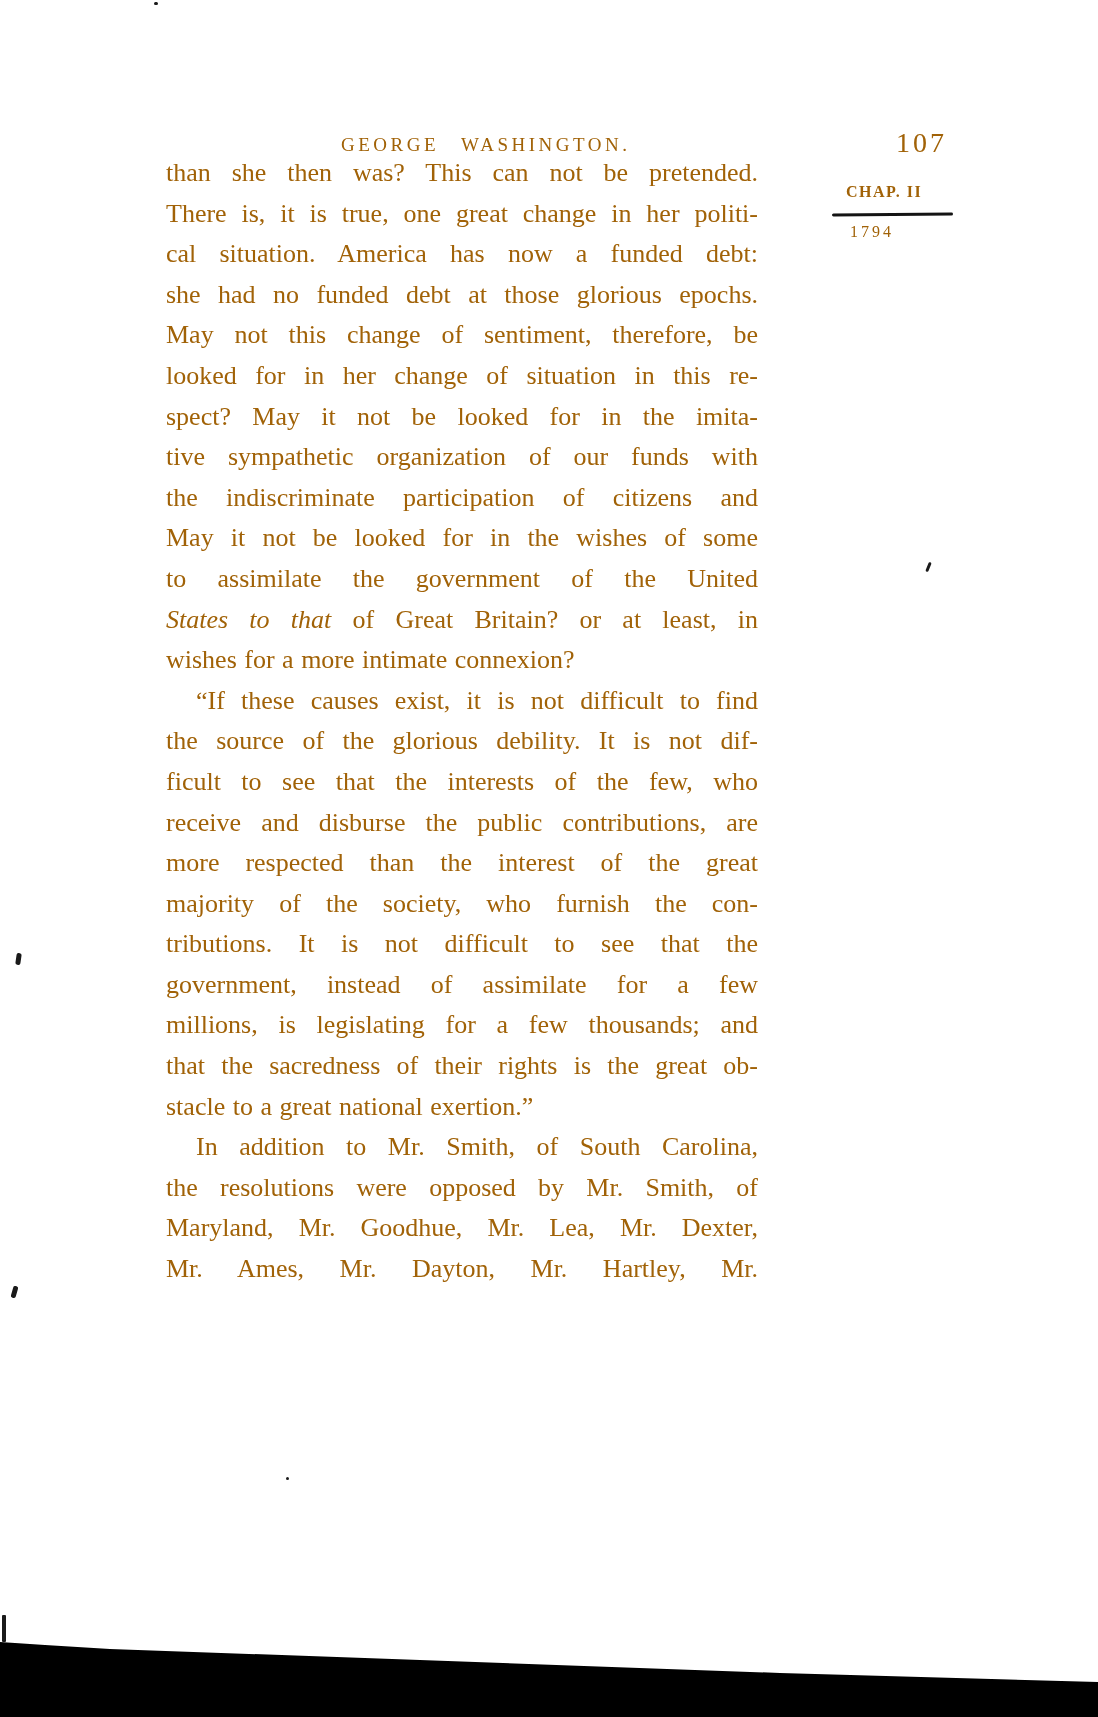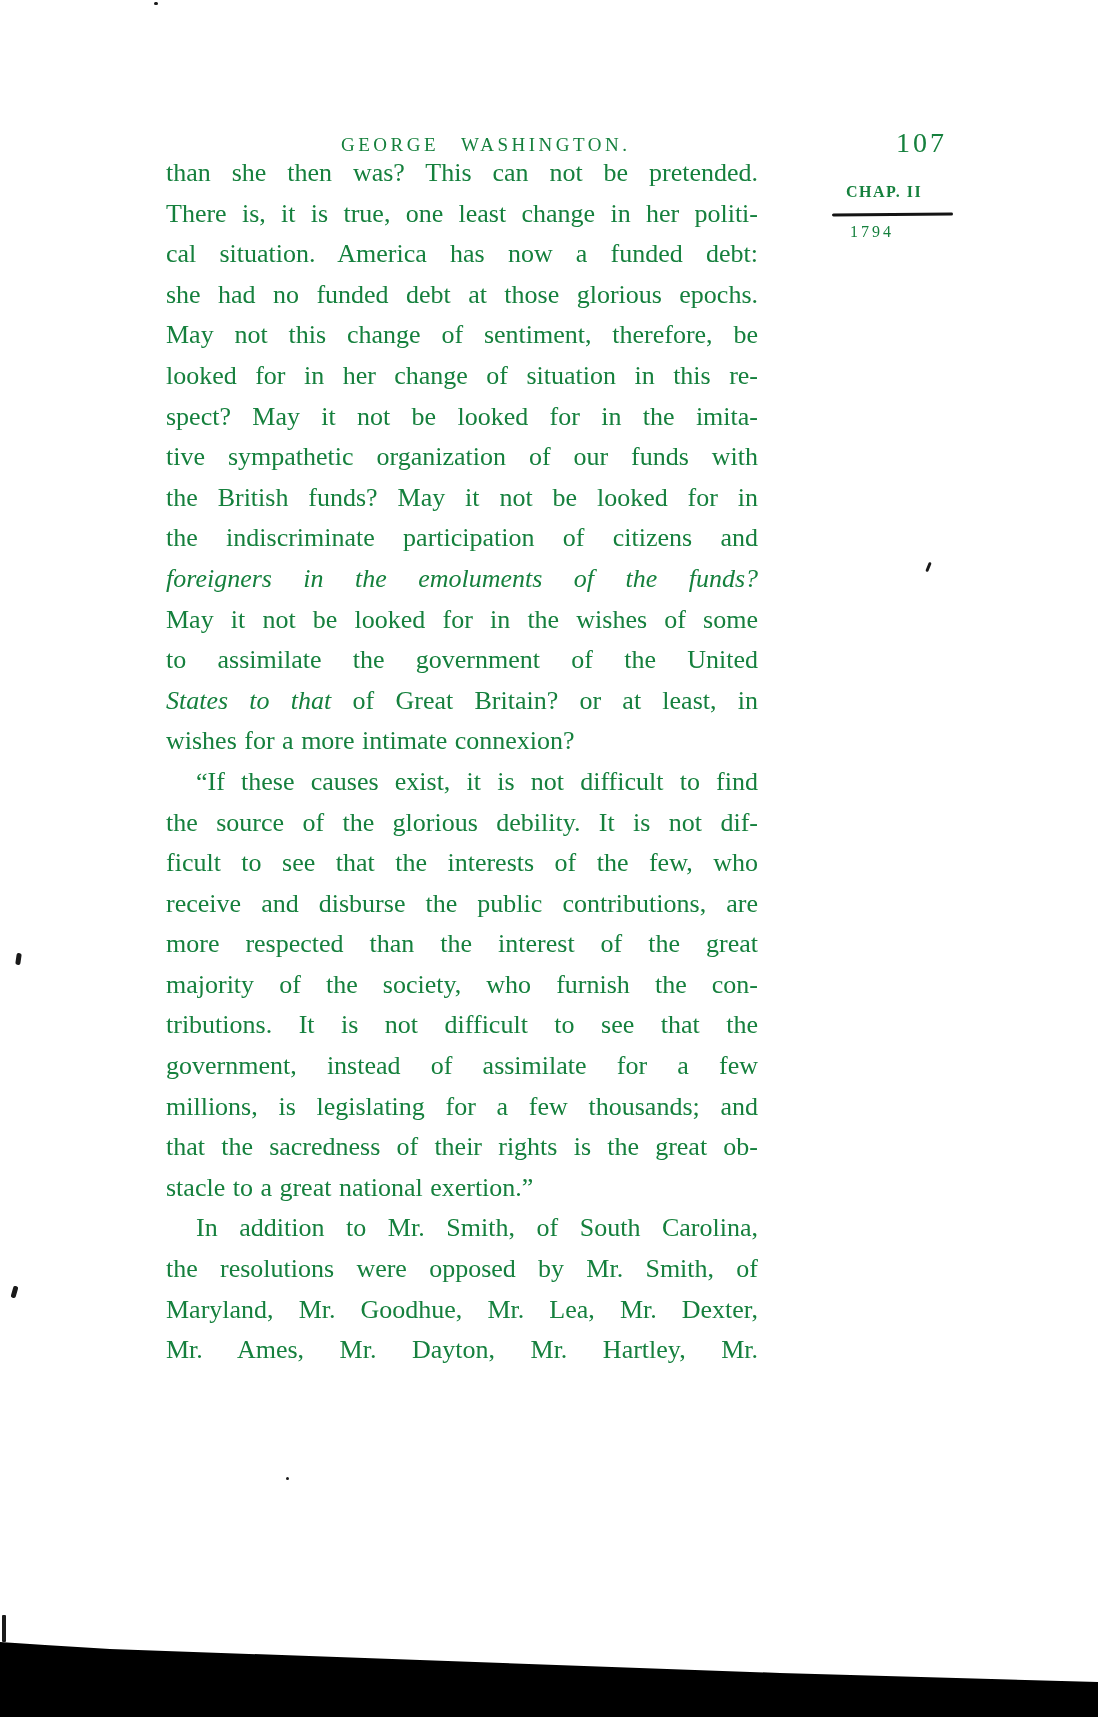--- a/index.html
+++ b/index.html
@@ -2,21 +2,21 @@
 <html><head>
 <meta charset="utf-8">
 <style>
   html,body{margin:0;padding:0;background:#ffffff;}
   .page{
     position:relative;
     width:1098px;height:1717px;
     background:#ffffff;
     overflow:hidden;
     font-family:"Liberation Serif", serif;
-    color:#15803d;
+    color:#a16207;
   }
   .running-head{
     position:absolute;top:134px;left:341px;
     font-size:19px;letter-spacing:3.5px;word-spacing:14px;
     white-space:nowrap;
   }
   .page-number{
     position:absolute;top:127px;left:896px;
     font-size:28px;letter-spacing:3px;
   }
@@ -69,30 +69,28 @@
   <div class="page-number">107</div>
 
   <div class="chap-note">CHAP. II</div>
 
   <div class="margin-rule"></div>
 
   <div class="year-note">1794</div>
 
   <div class="body-text">
       <div class="line"><span>than she then was?  This can not be pretended.</span></div>
-      <div class="line"><span>There is, it is true, one least change in her politi-</span></div>
+      <div class="line"><span>There is, it is true, one great change in her politi-</span></div>
       <div class="line"><span>cal situation.  America has now a funded debt:</span></div>
       <div class="line"><span>she had no funded debt at those glorious epochs.</span></div>
       <div class="line"><span>May not this change of sentiment, therefore, be</span></div>
       <div class="line"><span>looked for in her change of situation in this re-</span></div>
       <div class="line"><span>spect?  May it not be looked for in the imita-</span></div>
       <div class="line"><span>tive sympathetic organization of our funds with</span></div>
-      <div class="line"><span>the British funds?  May it not be looked for in</span></div>
       <div class="line"><span>the indiscriminate participation of citizens and</span></div>
-      <div class="line"><span class="it">foreigners in the emoluments of the funds?</span></div>
       <div class="line"><span>May it not be looked for in the wishes of some</span></div>
       <div class="line"><span>to assimilate the government of the United</span></div>
       <div class="line"><span class="it">States to that</span><span> of Great Britain? or at least, in</span></div>
       <div class="line para-end"><span>wishes for a more intimate connexion?</span></div>
       <div class="line indent"><span>“If these causes exist, it is not difficult to find</span></div>
       <div class="line"><span>the source of the glorious debility.  It is not dif-</span></div>
       <div class="line"><span>ficult to see that the interests of the few, who</span></div>
       <div class="line"><span>receive and disburse the public contributions, are</span></div>
       <div class="line"><span>more respected than the interest of the great</span></div>
       <div class="line"><span>majority of the society, who furnish the con-</span></div>

